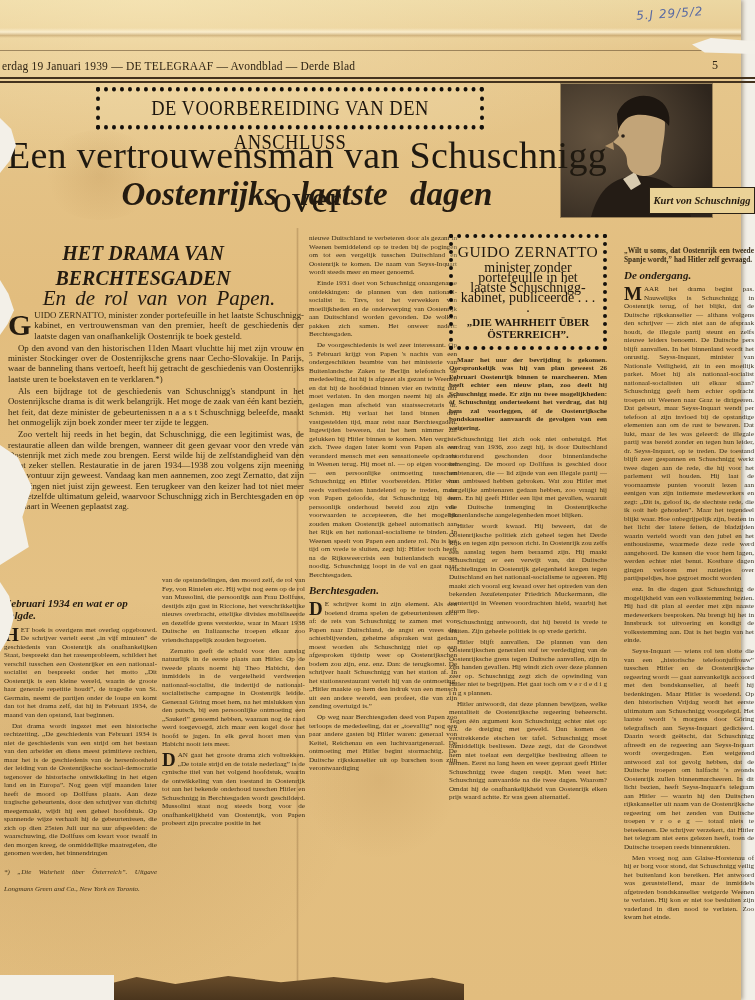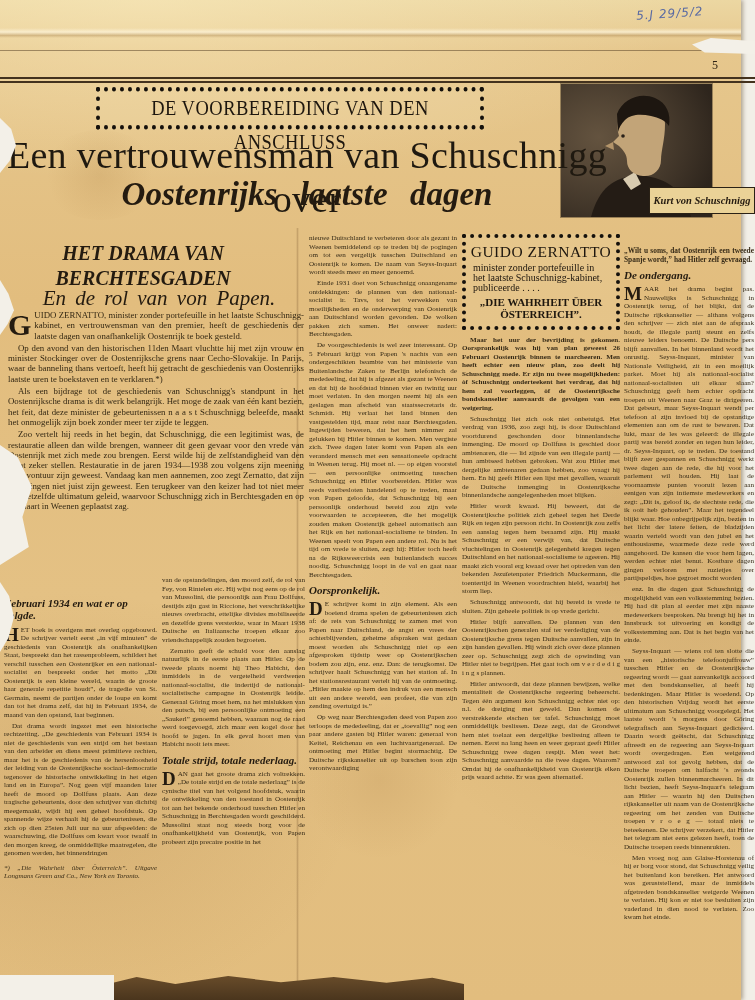--- a/index.html
+++ b/index.html
@@ -60,27 +60,27 @@
 
   .col{position:absolute;overflow:hidden;font-size:7.1px;line-height:8.5px;
     color:#372b17;text-align:justify;}
   .col p{margin:0 0 2.5px;text-indent:8px;}
   .col p.cont{text-indent:0;}
   .col p.b{font-weight:bold;}
   .col p.dc::first-letter{float:left;font-size:19px;line-height:15px;
     padding:1px 2px 0 0;font-weight:bold;color:#241b10;}
   .sect{font-style:italic;font-weight:bold;font-size:11px;line-height:1.12;
     margin:5px 0 4px;text-indent:0;text-align:left;color:#241b10;}
-  .footnote{font-style:italic;font-size:7px;line-height:8px;margin-top:6px;
+  .footnote{font-style:italic;font-size:7px;line-height:17px;margin-top:6px;
     color:#3a2d17;}
 
   .zbox{border:4px dotted #15110c;background:rgba(240,220,170,.25);
     text-align:center;padding:4px 3px 5px;margin:0 0 6px;color:#1d160e;}
   .zname{font-size:15.5px;letter-spacing:.5px;line-height:1.15;margin:1px 0 2px;}
-  .zrole{font-size:10px;line-height:10px;margin:0 4px 3px;text-align:left;}
+  .zrole{font-size:14px;line-height:10px;margin:0 4px 3px;text-align:center;}
   .ztitle{font-size:11px;font-weight:bold;line-height:12.5px;}
 
   .quote{font-weight:bold;font-size:7.4px;line-height:9px;text-indent:0 !important;}
 
   .bstrip{position:absolute;left:112px;top:974px;width:352px;height:26px;
     background:linear-gradient(180deg,#6b4e2b,#4a351d);
     clip-path:polygon(0 35%,7% 12%,18% 38%,33% 8%,48% 32%,63% 12%,78% 34%,91% 14%,100% 38%,100% 100%,0 100%);}
 </style>
 </head>
 <body>
@@ -89,20 +89,21 @@
   <div class="clipping">
     <div class="fold"></div>
     <div class="crease"></div>
     <div class="blot" style="left:40px;top:130px;width:120px;height:90px;background:radial-gradient(circle,rgba(150,100,40,.14),rgba(0,0,0,0) 70%);"></div>
     <div class="blot" style="left:300px;top:700px;width:160px;height:160px;background:radial-gradient(circle,rgba(140,90,35,.12),rgba(0,0,0,0) 70%);"></div>
     <div class="blot" style="left:560px;top:420px;width:140px;height:200px;background:radial-gradient(circle,rgba(150,100,40,.1),rgba(0,0,0,0) 70%);"></div>
 
     <div class="handwritten">5.J 29/5/2</div>
 
     <div class="hair" style="top:50px;width:741px;"></div>
+    <div class="masthead">erdag 19 Januari 1939 — DE TELEGRAAF — Avondblad — Derde Blad</div>
     <div class="pageno">5</div>
     <div class="rule" style="top:77px;width:755px;"></div>
     <div class="rule" style="top:81px;width:755px;"></div>
 
     <div class="kicker">DE VOORBEREIDING VAN DEN ANSCHLUSS</div>
 
     <div class="photo">
       <svg viewBox="0 0 151 133" width="151" height="133">
         <rect width="151" height="133" fill="#3d332a"></rect>
         <rect width="151" height="133" fill="url(#pg)"></rect>
@@ -137,34 +138,33 @@
     <div class="col" style="left:4px;top:592px;width:153px;height:398px;">
       <div class="sect">Februari 1934 en wat er op volgde.</div>
       <p class="dc cont">HET boek is overigens met overleg opgebouwd. De schrijver vertelt eerst „in vijf minuten” de geschiedenis van Oostenrijk als onafhankelijken Staat, bespreekt dan het rassenprobleem, schildert het verschil tusschen een Oostenrijker en een nationaal-socialist en bespreekt onder het motto „Dit Oostenrijk is een kleine wereld, waarin de groote haar generale repetitie houdt”, de tragedie van St. Germain, neemt de partijen onder de loupe en komt dan tot het drama zelf, dat hij in Februari 1934, de maand van den opstand, laat beginnen.</p>
       <p>Dat drama wordt ingezet met een historische rechtzetting. „De geschiedenis van Februari 1934 is niet de geschiedenis van een strijd om het bestaan van den arbeider en diens meest primitieve rechten, maar het is de geschiedenis van de hersenloosheid der leiding van de Oostenrijksche sociaal-democratie tegenover de historische ontwikkeling in het eigen land en in Europa”. Nog geen vijf maanden later heeft de moord op Dollfuss plaats. Aan deze tragische gebeurtenis, door den schrijver van dichtbij meegemaakt, wijdt hij een geheel hoofdstuk. Op spannende wijze verhaalt hij de gebeurtenissen, die zich op dien 25sten Juli uur na uur afspeelden: de waarschuwing, die Dollfuss om kwart voor twaalf in den morgen kreeg, de onmiddellijke maatregelen, die genomen werden, het binnendringen</p>
       <div class="footnote">*) „Die Wahrheit über Österreich”. Uitgave Longmans Green and Co., New York en Toronto.</div>
     </div>
 
     <div class="col" style="left:162px;top:576px;width:143px;height:392px;">
       <p class="cont">van de opstandelingen, den moord zelf, de rol van Fey, von Rintelen etc. Hij wijst nog eens op de rol van Mussolini, die persoonlijk aan Frau Dollfuss, destijds zijn gast in Riccione, het verschrikkelijke nieuws overbracht, ettelijke divisies mobiliseerde en dezelfde grens versterkte, waar in Maart 1938 Duitsche en Italiaansche troepen elkaar zoo vriendschappelijk zouden begroeten.</p>
       <p>Zernatto geeft de schuld voor den aanslag natuurlijk in de eerste plaats aan Hitler. Op de tweede plaats noemt hij Theo Habicht, den inmiddels in de vergetelheid verdwenen nationaal-socialist, die indertijd de nationaal-socialistische campagne in Oostenrijk leidde. Generaal Göring moet hem, na het mislukken van den putsch, bij een persoonlijke ontmoeting een „Saukerl” genoemd hebben, waaraan nog de raad werd toegevoegd, zich maar een kogel door het hoofd te jagen. In elk geval hoort men van Habicht nooit iets meer.</p>
-      <div class="sect">Totale strijd, totale nederlaag.</div>
       <p class="dc cont">DAN gaat het groote drama zich voltrekken. „De totale strijd en de totale nederlaag” is de cynische titel van het volgend hoofdstuk, waarin de ontwikkeling van den toestand in Oostenrijk tot aan het bekende onderhoud tusschen Hitler en Schuschnigg in Berchtesgaden wordt geschilderd. Mussolini staat nog steeds borg voor de onafhankelijkheid van Oostenrijk, von Papen probeert zijn precaire positie in het</p>
     </div>
 
     <div class="col" style="left:309px;top:234px;width:148px;height:766px;">
       <p class="cont">nieuwe Duitschland te verbeteren door als gezant in Weenen bemiddelend op te treden bij de pogingen om tot een vergelijk tusschen Duitschland en Oostenrijk te komen. De naam van Seyss-Inquart wordt steeds meer en meer genoemd.</p>
       <p>Einde 1931 doet von Schuschnigg onaangename ontdekkingen: de plannen van den nationaal-socialist ir. Tavs, tot het verwekken van moeilijkheden en de onderwerping van Oostenrijk aan Duitschland worden gevonden. De wolken pakken zich samen. Het onweer nadert: Berchtesgaden.</p>
       <p>De voorgeschiedenis is wel zeer interessant. Op 5 Februari krijgt von Papen 's nachts van een ondergeschikten beambte van het ministerie van Buitenlandsche Zaken te Berlijn telefonisch de mededeeling, dat hij is afgezet als gezant te Weenen en dat hij de hoofdstad binnen vier en twintig uur moet verlaten. In den morgen neemt hij als een geslagen man afscheid van staatssecretaris dr. Schmidt. Hij verlaat het land binnen den vastgestelden tijd, maar reist naar Berchtesgaden. Ingewijden beweren, dat het hem nimmer zal gelukken bij Hitler binnen te komen. Men vergiste zich. Twee dagen later komt von Papen als een veranderd mensch met een sensationeele opdracht in Weenen terug. Hij moet nl. — op eigen voorstel — een persoonlijke ontmoeting tusschen Schuschnigg en Hitler voorbereiden. Hitler was reeds vastbesloten handelend op te treden, maar von Papen geloofde, dat Schuschnigg bij een persoonlijk onderhoud bereid zou zijn vele voorwaarden te accepteeren, die het mogelijk zouden maken Oostenrijk geheel automatisch aan het Rijk en het nationaal-socialisme te binden. In Weenen speelt von Papen een andere rol. Nu is het tijd om vrede te sluiten, zegt hij: Hitler toch heeft na de Rijksweercrisis een buitenlandsch succes noodig. Schuschnigg loopt in de val en gaat naar Berchtesgaden.</p>
-      <div class="sect">Oorspronkelijk.</div>
+      <div class="sect">Berchtesgaden.</div>
       <p class="dc cont">DE schrijver komt in zijn element. Als een boeiend drama spelen de gebeurtenissen zich af: de reis van Schuschnigg te zamen met von Papen naar Duitschland, de angst en vrees der achterblijvenden, geheime afspraken wat gedaan moest worden als Schuschnigg niet op een afgesproken tijdstip weer op Oostenrijkschen bodem zou zijn, enz. enz. Dan: de terugkomst. De schrijver haalt Schuschnigg van het station af. In het stationsrestaurant vertelt hij van de ontmoeting. „Hitler maakte op hem den indruk van een mensch uit een andere wereld, een profeet, die van zijn zending overtuigd is.”</p>
       <p>Op weg naar Berchtesgaden deed von Papen zoo terloops de mededeeling, dat er „toevallig” nog een paar andere gasten bij Hitler waren: generaal von Keitel, Reichenau en een luchtvaartgeneraal. De ontmoeting met Hitler begint stormachtig. De Duitsche rijkskanselier uit op barschen toon zijn verontwaardiging</p>
     </div>
 
-    <div class="col" style="left:462px;top:234px;width:158px;height:758px;">
+    <div class="col" style="left:449px;top:234px;width:158px;height:758px;">
       <div class="zbox">
         <div class="zname">GUIDO ZERNATTO</div>
         <div class="zrole">minister zonder portefeuille in het laatste Schuschnigg-kabinet, publiceerde . . . .</div>
         <div class="ztitle">„DIE WAHRHEIT ÜBER</div>
         <div class="ztitle">ÖSTERREICH”.</div>
       </div>
       <p class="b">Maar het uur der bevrijding is gekomen. Oorspronkelijk was hij van plan geweest 26 Februari Oostenrijk binnen te marcheeren. Men heeft echter een nieuw plan, zoo deelt hij Schuschnigg mede. Er zijn nu twee mogelijkheden: òf Schuschnigg onderteekent het verdrag, dat hij hem zal voorleggen, òf de Oostenrijksche bondskanselier aanvaardt de gevolgen van een weigering.</p>
       <p>Schuschnigg liet zich ook niet onbetuigd. Het verdrag van 1936, zoo zegt hij, is door Duitschland voortdurend geschonden door binnenlandsche inmenging. De moord op Dollfuss is geschied door ambtenaren, die — lid zijnde van een illegale partij — hun ambtseed hebben gebroken. Wat zou Hitler met dergelijke ambtenaren gedaan hebben, zoo vraagt hij hem. En hij geeft Hitler een lijst met gevallen, waaruit de Duitsche inmenging in Oostenrijksche binnenlandsche aangelegenheden moet blijken.</p>
       <p>Hitler wordt kwaad. Hij beweert, dat de Oostenrijksche politiek zich geheel tegen het Derde Rijk en tegen zijn persoon richt. In Oostenrijk zou zelfs een aanslag tegen hem beraamd zijn. Hij maakt Schuschnigg er een verwijt van, dat Duitsche vluchtelingen in Oostenrijk gelegenheid kregen tegen Duitschland en het nationaal-socialisme te ageeren. Hij maakt zich vooral erg kwaad over het optreden van den bekenden Jezuïetenpater Friedrich Muckermann, die toentertijd in Weenen voordrachten hield, waarbij het storm liep.</p>
       <p>Schuschnigg antwoordt, dat hij bereid is vrede te sluiten. Zijn geheele politiek is op vrede gericht.</p>

